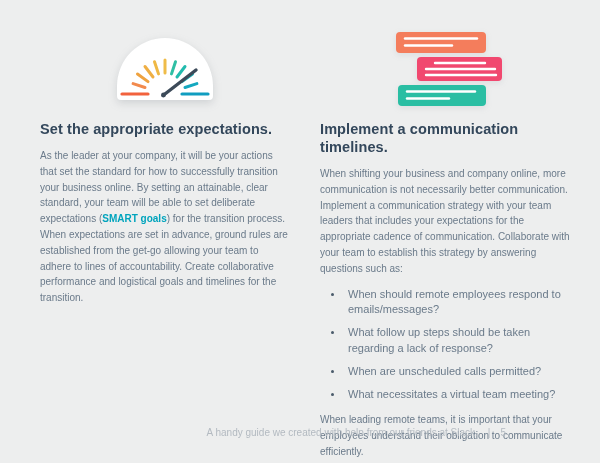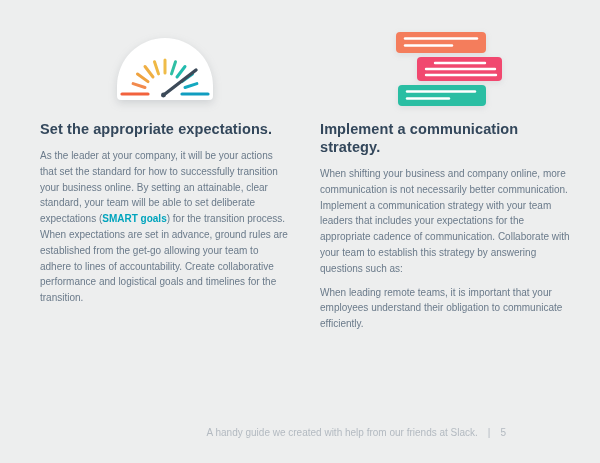--- a/index.html
+++ b/index.html
@@ -128,22 +128,28 @@
             <line x1="36" y1="46" x2="106" y2="46"></line>
           </g>
 
           <rect x="8" y="56" width="88" height="21" rx="4" fill="#2ABEA3"></rect>
           <g stroke="#FFFFFF" stroke-width="2.4" stroke-linecap="round">
             <line x1="17" y1="62.5" x2="85" y2="62.5"></line>
             <line x1="17" y1="69.5" x2="59" y2="69.5"></line>
           </g>
         </svg>
       </div>
-      <h2 class="heading">Implement a communication strategy.</h2>
+      <h2 class="heading">Implement a communication timelines.</h2>
       <p class="body-text">When shifting your business and company online, more communication is not necessarily better communication. Implement a communication strategy with your team leaders that includes your expectations for the appropriate cadence of communication. Collaborate with your team to establish this strategy by answering questions such as:</p>
+      <ul class="q-list">
+        <li>When should remote employees respond to emails/messages?</li>
+        <li>What follow up steps should be taken regarding a lack of response?</li>
+        <li>When are unscheduled calls permitted?</li>
+        <li>What necessitates a virtual team meeting?</li>
+      </ul>
       <p class="body-text">When leading remote teams, it is important that your employees understand their obligation to communicate efficiently.</p>
     </div>
   </div>
 
   <div class="footer">
     <span>A handy guide we created with help from our friends at Slack.</span>
     <span class="sep">|</span>
     <span>5</span>
   </div>
 </div>

